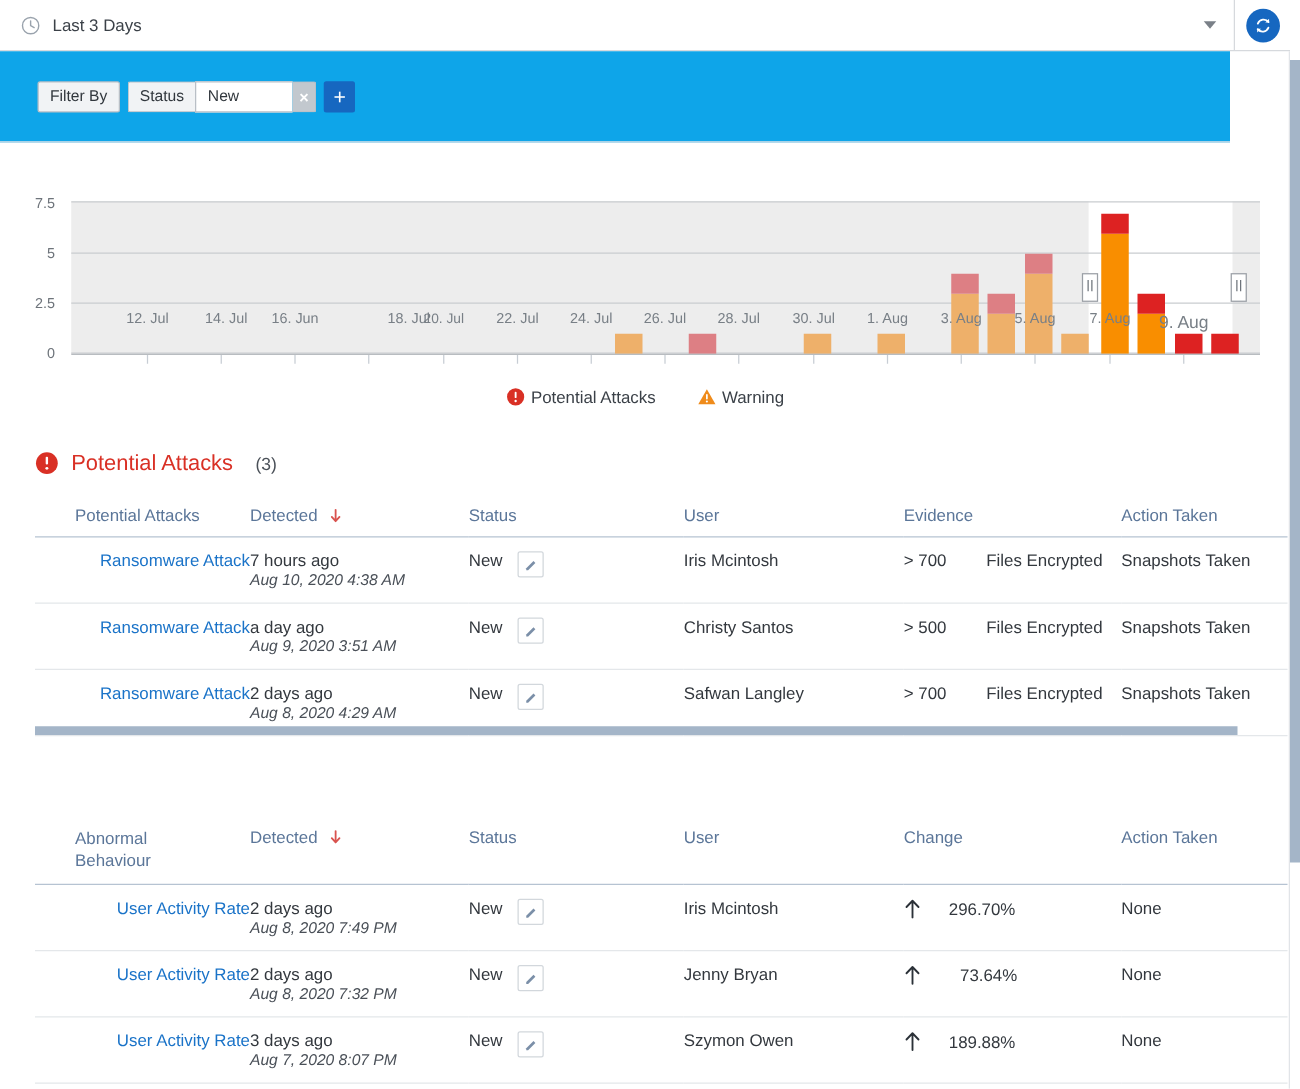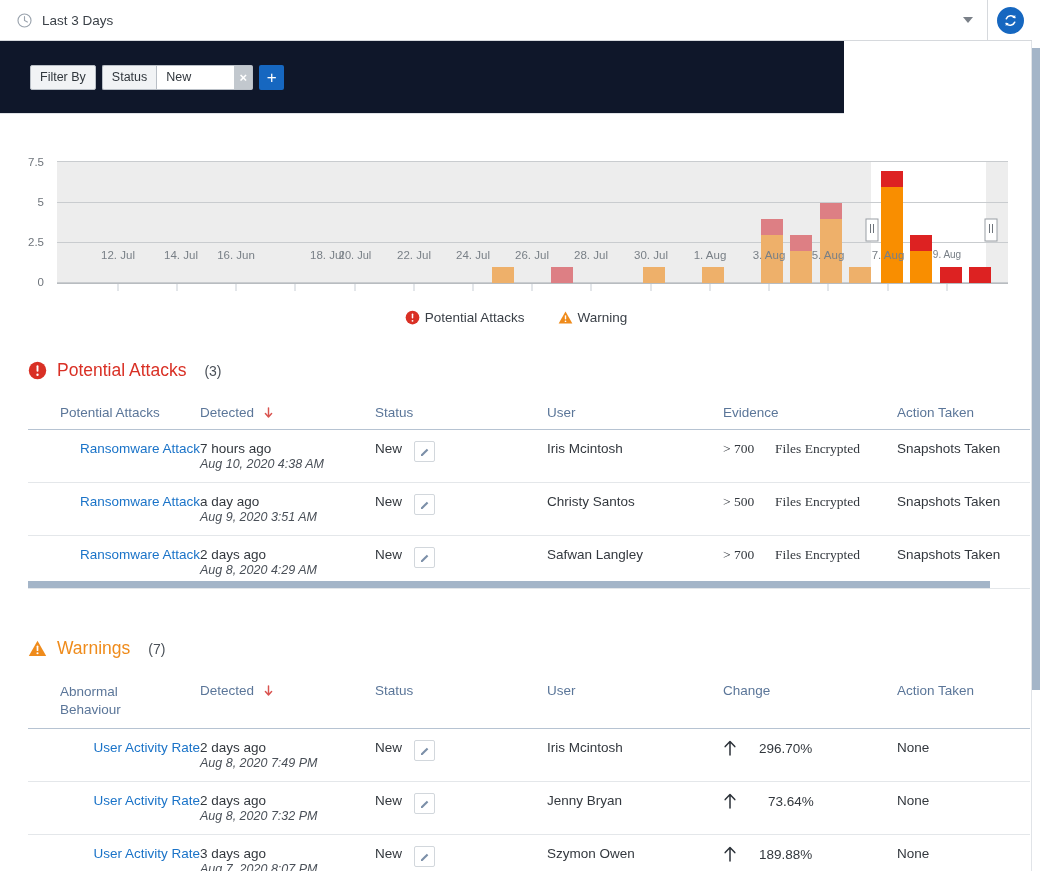--- a/index.html
+++ b/index.html
@@ -37,22 +37,22 @@
     flex:0 0 44px; display:flex; align-items:center; justify-content:center;
   }
   .refresh-btn {
     width:27px; height:27px; border-radius:50%; background:#1667c0;
     display:flex; align-items:center; justify-content:center;
     color:#fff; cursor:pointer;
   }
 
   
   .filterbar {
-    position:absolute; left:0; top:41px; width:844px; height:73px;
-    background:#0f172a; border-bottom:1px solid #dfe2e6;
+    position:absolute; left:0; top:41px; width:984px; height:73px;
+    background:#0ea5e9; border-bottom:1px solid #dfe2e6;
     display:flex; align-items:center; padding-left:30px;
   }
   .chip-group { display:flex; align-items:stretch; height:25px; }
   .chip {
     display:flex; align-items:center; padding:0 9px;
     font-size:12.5px; color:#31373d; background:#f1f3f5;
     border:1px solid #b9bfc6; cursor:pointer; white-space:nowrap;
   }
   .chip.filter-by { border-radius:2px; margin-right:6px; }
   .chip.status { border-right:none; border-radius:2px 0 0 2px; }
@@ -110,21 +110,21 @@
   .c-act   { width:133px; }
   .link { color:#1a73c8; cursor:pointer; }
   .rel { color:#33383e; }
   .abs { font-style:italic; color:#4a5058; font-size:12.5px; margin-top:1px; }
   .status-cell { display:flex; align-items:flex-start; gap:12px; }
   .edit-btn {
     width:21px; height:21px; border:1px solid #d2d7dc; border-radius:2px;
     background:#fff; display:flex; align-items:center; justify-content:center;
     cursor:pointer; flex:0 0 21px;
   }
-  .evidence-cell { display:flex; gap:14px;font-family:Liberation Serif, serif; }
+  .evidence-cell { display:flex; gap:28px; }
   .evid-num { min-width:38px; }
   .change-cell { display:flex; align-items:center; gap:22px; }
   .arrow-up { width:14px; height:16px; flex:0 0 14px; }
   .sort-arrow { display:inline-block; width:11px; height:12px; vertical-align:-2px; margin-left:5px; }
 
   
   .hscroll {
     position:absolute; left:28px; width:962px; height:7px;
     background:#eceff2;
   }
@@ -266,21 +266,21 @@
       <span style="position:absolute;left:355px;transform:translateX(-50%);font-size:11px;color:#787f86;">20. Jul</span>
       <span style="position:absolute;left:414px;transform:translateX(-50%);font-size:11.5px;color:#787f86;">22. Jul</span>
       <span style="position:absolute;left:473px;transform:translateX(-50%);font-size:11.5px;color:#787f86;">24. Jul</span>
       <span style="position:absolute;left:532px;transform:translateX(-50%);font-size:11.5px;color:#787f86;">26. Jul</span>
       <span style="position:absolute;left:591px;transform:translateX(-50%);font-size:11.5px;color:#787f86;">28. Jul</span>
       <span style="position:absolute;left:651px;transform:translateX(-50%);font-size:11.5px;color:#787f86;">30. Jul</span>
       <span style="position:absolute;left:710px;transform:translateX(-50%);font-size:11.5px;color:#787f86;">1. Aug</span>
       <span style="position:absolute;left:769px;transform:translateX(-50%);font-size:11.5px;color:#787f86;">3. Aug</span>
       <span style="position:absolute;left:828px;transform:translateX(-50%);font-size:11.5px;color:#787f86;">5. Aug</span>
       <span style="position:absolute;left:888px;transform:translateX(-50%);font-size:11.5px;color:#787f86;">7. Aug</span>
-      <span style="position:absolute;left:947px;transform:translateX(-50%);font-size:10px;color:#787f86;">9. Aug</span>
+      <span style="position:absolute;left:947px;transform:translateX(-50%);font-size:14px;color:#787f86;">9. Aug</span>
     </div>
   </div>
 
   <div class="legend">
     <div class="legend-item">
       <svg class="legend-ic" viewBox="0 0 24 24">
         <circle cx="12" cy="12" r="11" fill="#d93025"></circle>
         <rect x="10.8" y="5.5" width="2.4" height="8" rx="1.1" fill="#fff"></rect>
         <circle cx="12" cy="17.3" r="1.5" fill="#fff"></circle>
       </svg>
@@ -401,29 +401,20 @@
         </tr>
       </tbody>
     </table>
   </div>
 
   <div class="hscroll" style="top:581px;">
     <div class="thumb"></div>
   </div>
 
   <div class="section" style="top:638px;">
-    <div class="section-head">
-      <svg class="section-ic" viewBox="0 0 24 24">
-        <path d="M12 2.2 23 21.4H1z" fill="#ef8b1b"></path>
-        <rect x="10.9" y="8.2" width="2.2" height="7" rx="1.1" fill="#fff"></rect>
-        <circle cx="12" cy="18" r="1.35" fill="#fff"></circle>
-      </svg>
-      <span class="section-title warnings">Warnings</span>
-      <span class="section-count">(7)</span>
-    </div>
 
     <table class="grid" style="margin-top:18px;">
       <thead>
           <tr>
         <th class="c-name" style="width:172px; padding-left:32px;">
           <span style="display:block; max-width:86px; line-height:1.35;">Abnormal Behaviour</span>
         </th>
         <th class="c-det">
           <span>Detected</span>
           <svg class="sort-arrow" viewBox="0 0 12 14">

